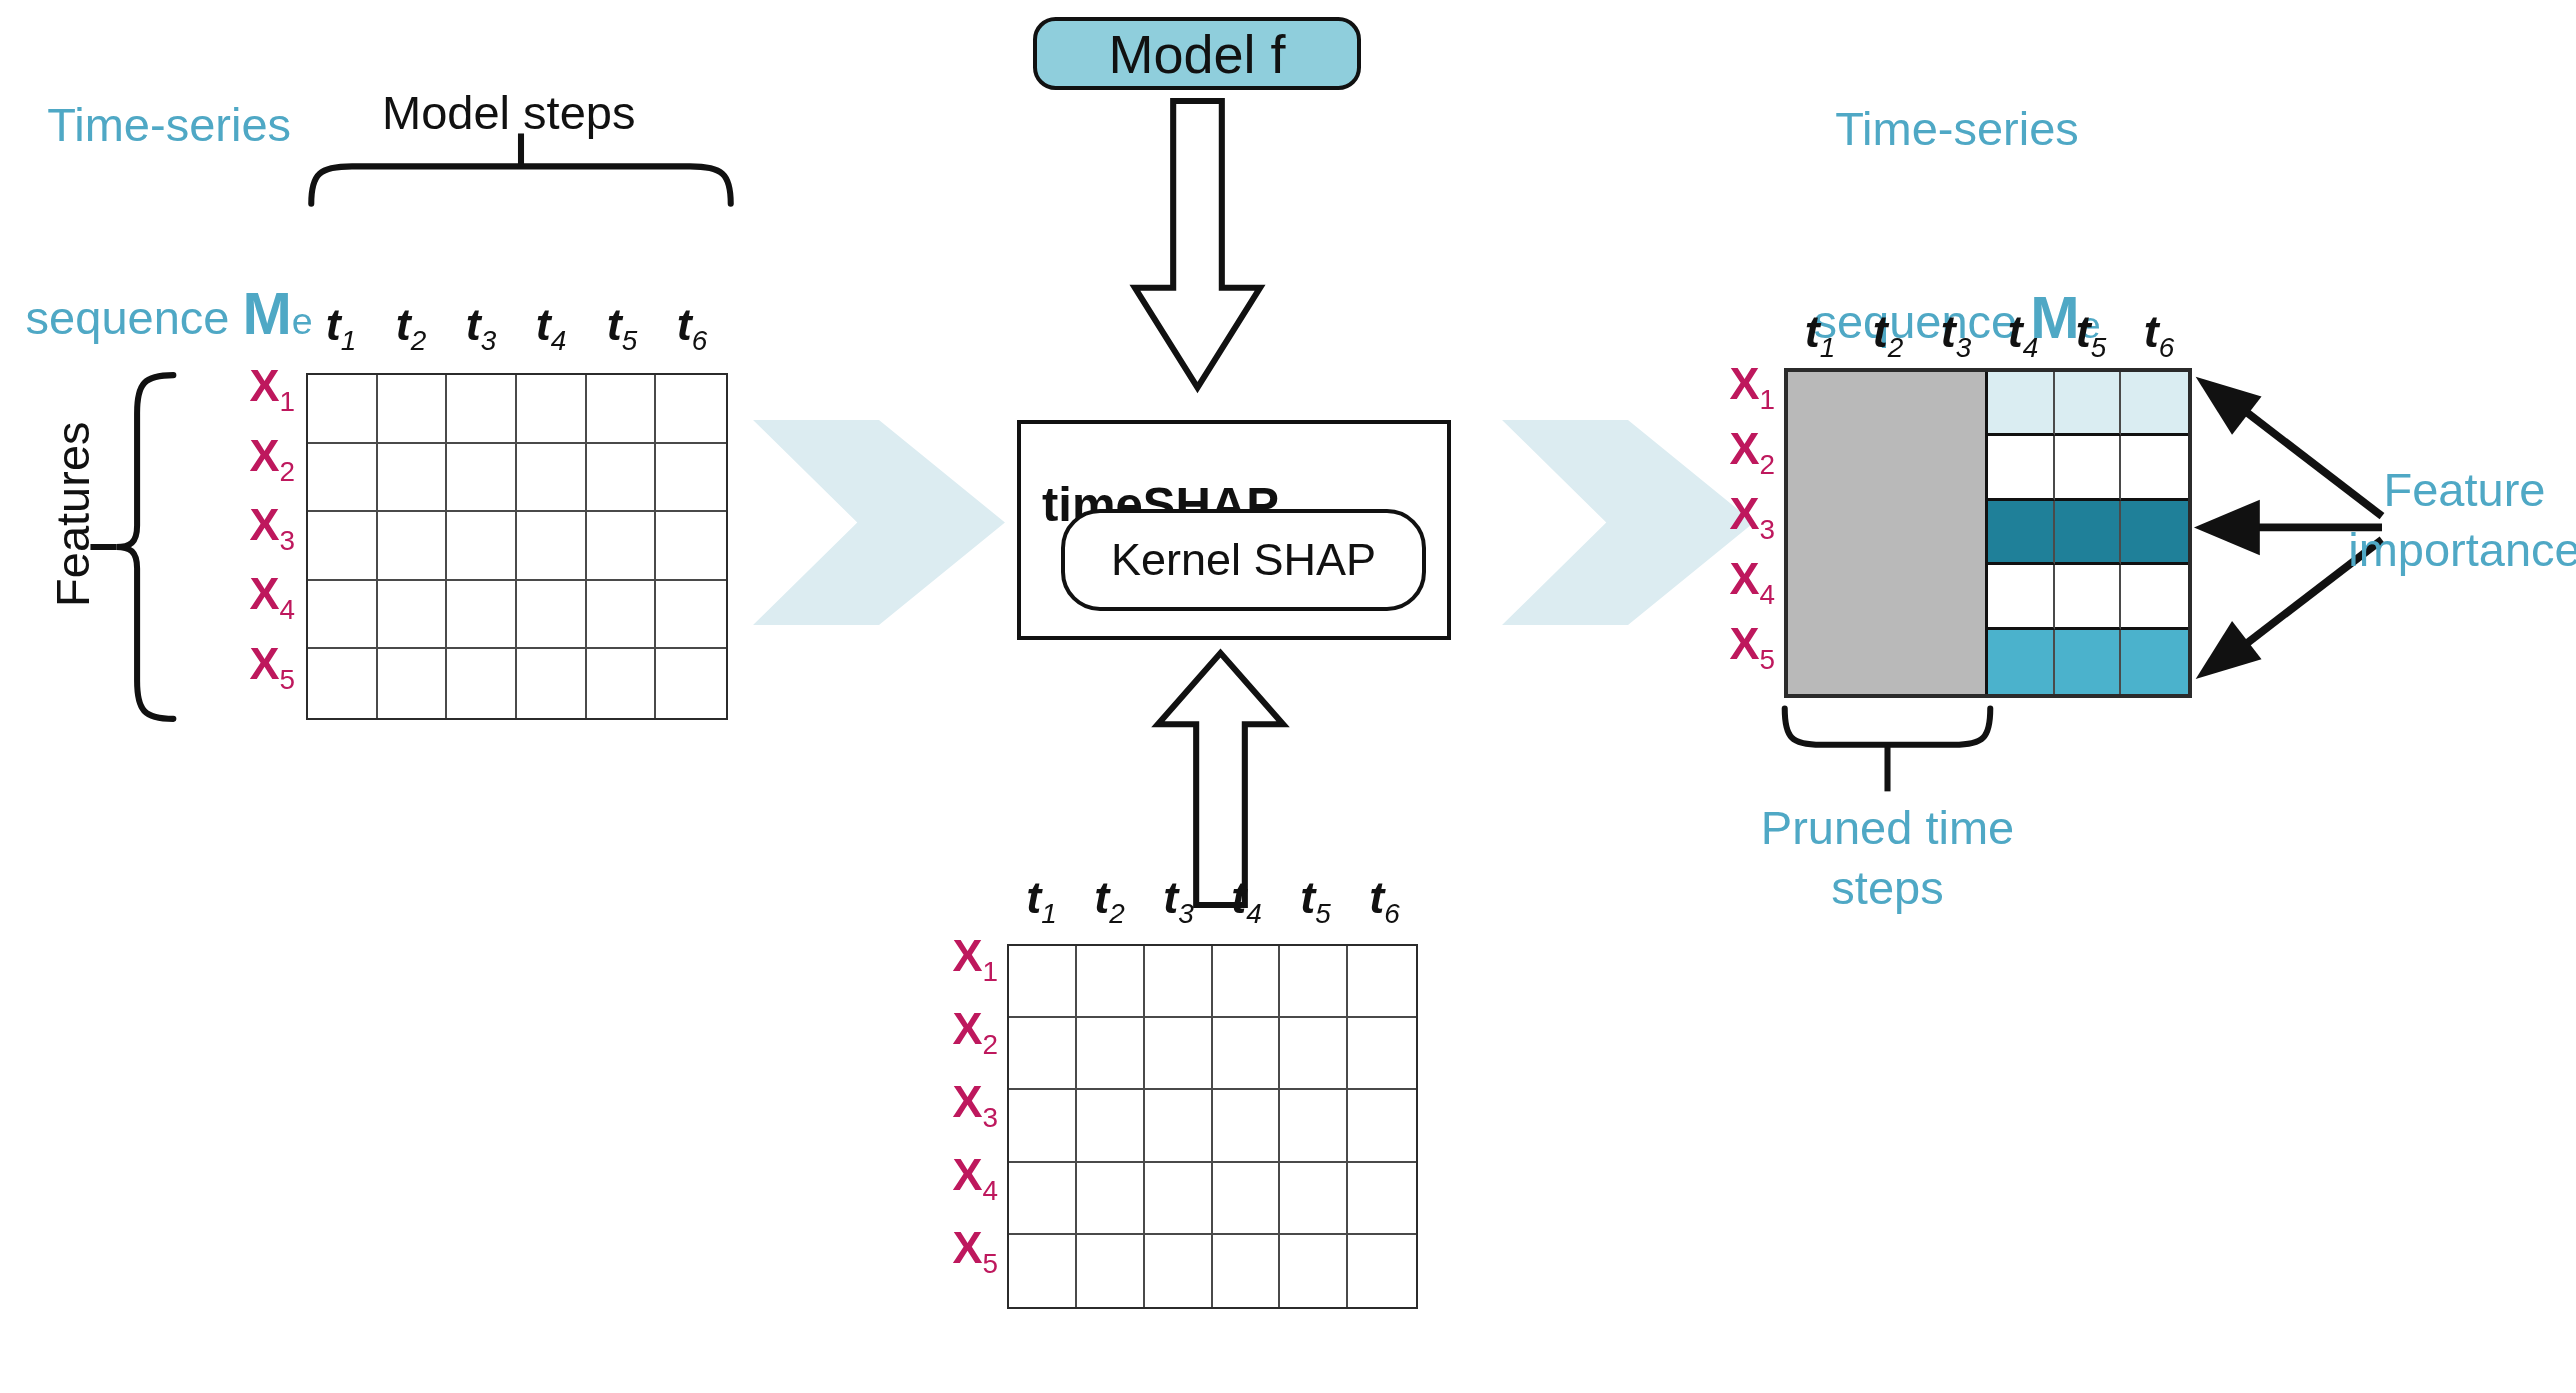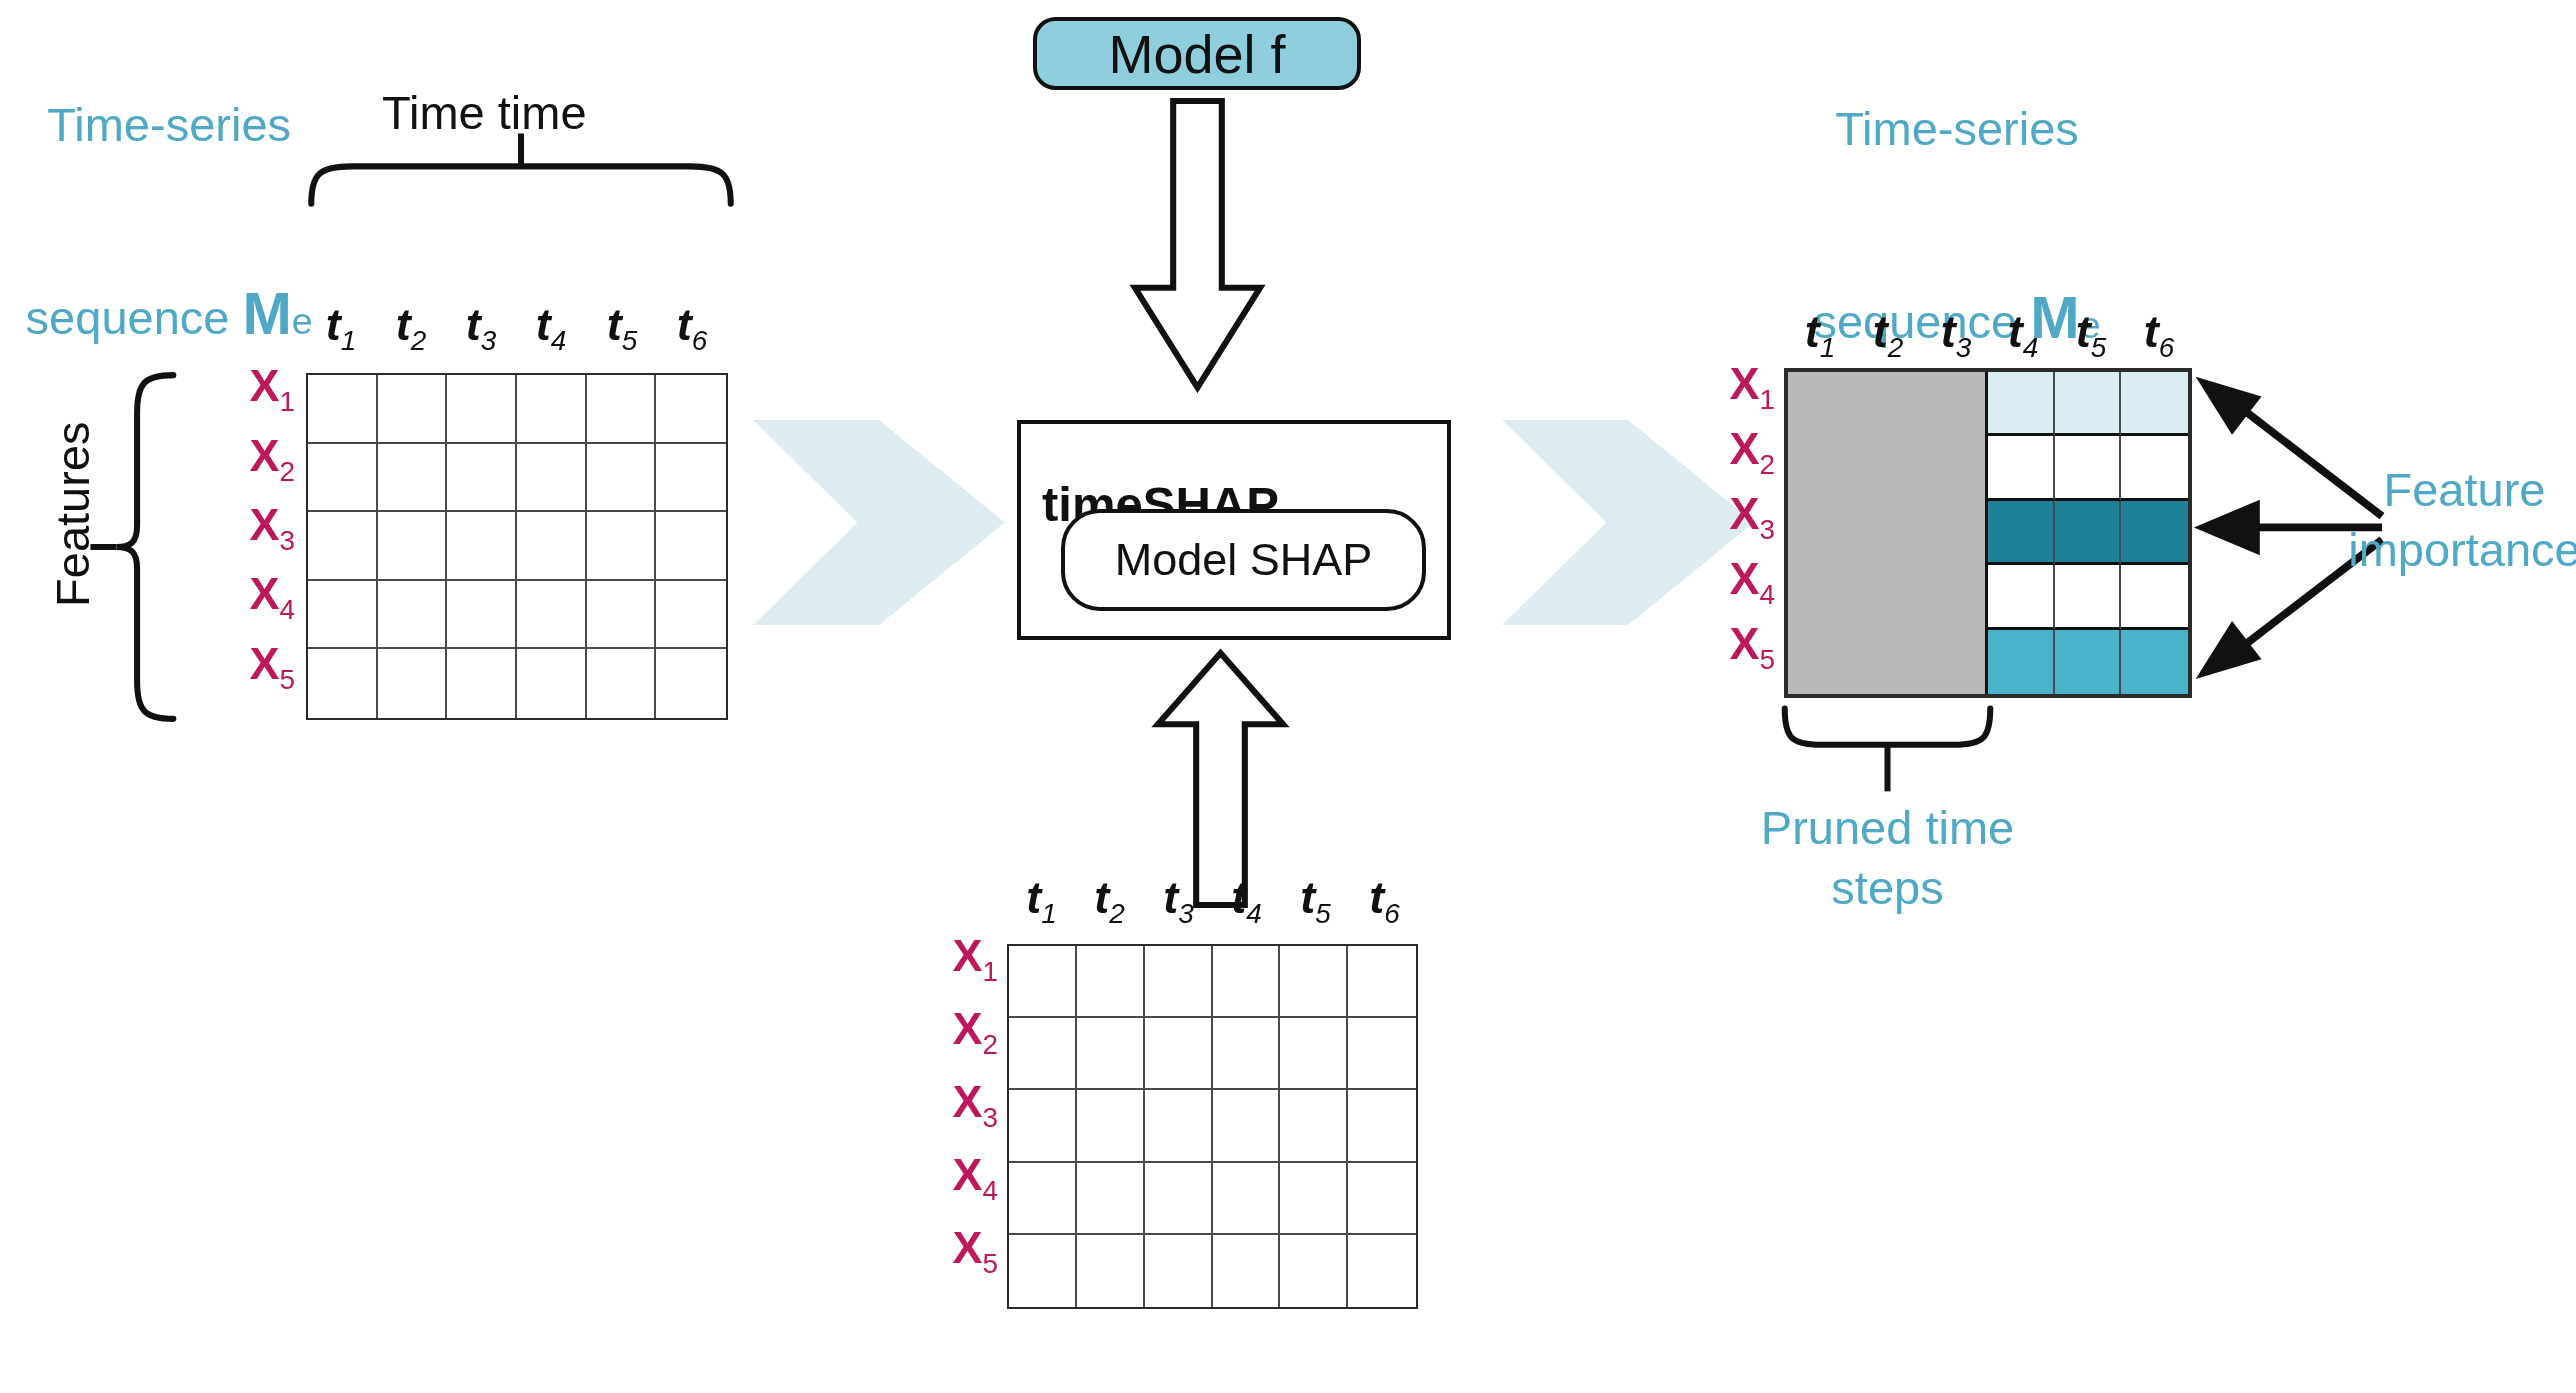--- a/index.html
+++ b/index.html
@@ -30,21 +30,21 @@
 </head>
 <body>
 
 <div class="abs blue-label" style="left:8.7px;top:35px;width:321px;">
   <div>Time-series</div>
   <div>
     <span>sequence </span><span style="font-size:1.26em;font-weight:700;">M</span><span style="font-size:0.8em;">e</span>
   </div>
 </div>
 
-<div class="abs black-label" style="left:382px;top:85px;">Time time</div>
+<div class="abs black-label" style="left:382px;top:85px;">Model steps</div>
 
 <svg class="abs" style="left:304px;top:130px;width:434px;height:78px;" viewBox="0 0 500 90">
   <path d="M8 85 C8 50 18 42 55 42 L445 42 C482 42 492 50 492 85" fill="none" stroke="#111" stroke-width="7" stroke-linecap="round"></path>
   <line x1="250" y1="42" x2="250" y2="4" stroke="#111" stroke-width="7"></line>
 </svg>
 
 <div class="t-head" style="left:306px;top:299px;width:70px;">t<sub>1</sub></div>
 <div class="t-head" style="left:376px;top:299px;width:70px;">t<sub>2</sub></div>
 <div class="t-head" style="left:446px;top:299px;width:70px;">t<sub>3</sub></div>
 <div class="t-head" style="left:516px;top:299px;width:70px;">t<sub>4</sub></div>
@@ -101,21 +101,21 @@
 </svg>
 
 <div class="modelbox" style="left:1033px;top:17.4px;width:328px;height:73px;">Model f</div>
 
 <svg class="abs" style="left:1128px;top:101px;width:139px;height:304px;" viewBox="0 0 160 350">
   <path d="M52 0 L108 0 L108 215 L152 215 L80 330 L8 215 L52 215 Z" fill="#fff" stroke="#111" stroke-width="7" stroke-linejoin="miter"></path>
 </svg>
 
 <div class="shapbox" style="left:1017px;top:420px;width:434px;height:220px;"></div>
 <div class="shaptitle" style="left:1042px;top:443px;">timeSHAP</div>
-<div class="kernelbox" style="left:1061px;top:509px;width:365px;height:102px;">Model SHAP</div>
+<div class="kernelbox" style="left:1061px;top:509px;width:365px;height:102px;">Kernel SHAP</div>
 
 <svg class="abs" style="left:1151px;top:653px;width:139px;height:252px;" viewBox="0 0 160 290">
   <path d="M52 290 L108 290 L108 82 L152 82 L80 0 L8 82 L52 82 Z" fill="#fff" stroke="#111" stroke-width="7" stroke-linejoin="miter"></path>
 </svg>
 
 <div class="t-head" style="left:1007px;top:872px;width:69px;">t<sub>1</sub></div>
 <div class="t-head" style="left:1075px;top:872px;width:69px;">t<sub>2</sub></div>
 <div class="t-head" style="left:1144px;top:872px;width:69px;">t<sub>3</sub></div>
 <div class="t-head" style="left:1212px;top:872px;width:69px;">t<sub>4</sub></div>
 <div class="t-head" style="left:1281px;top:872px;width:69px;">t<sub>5</sub></div>

